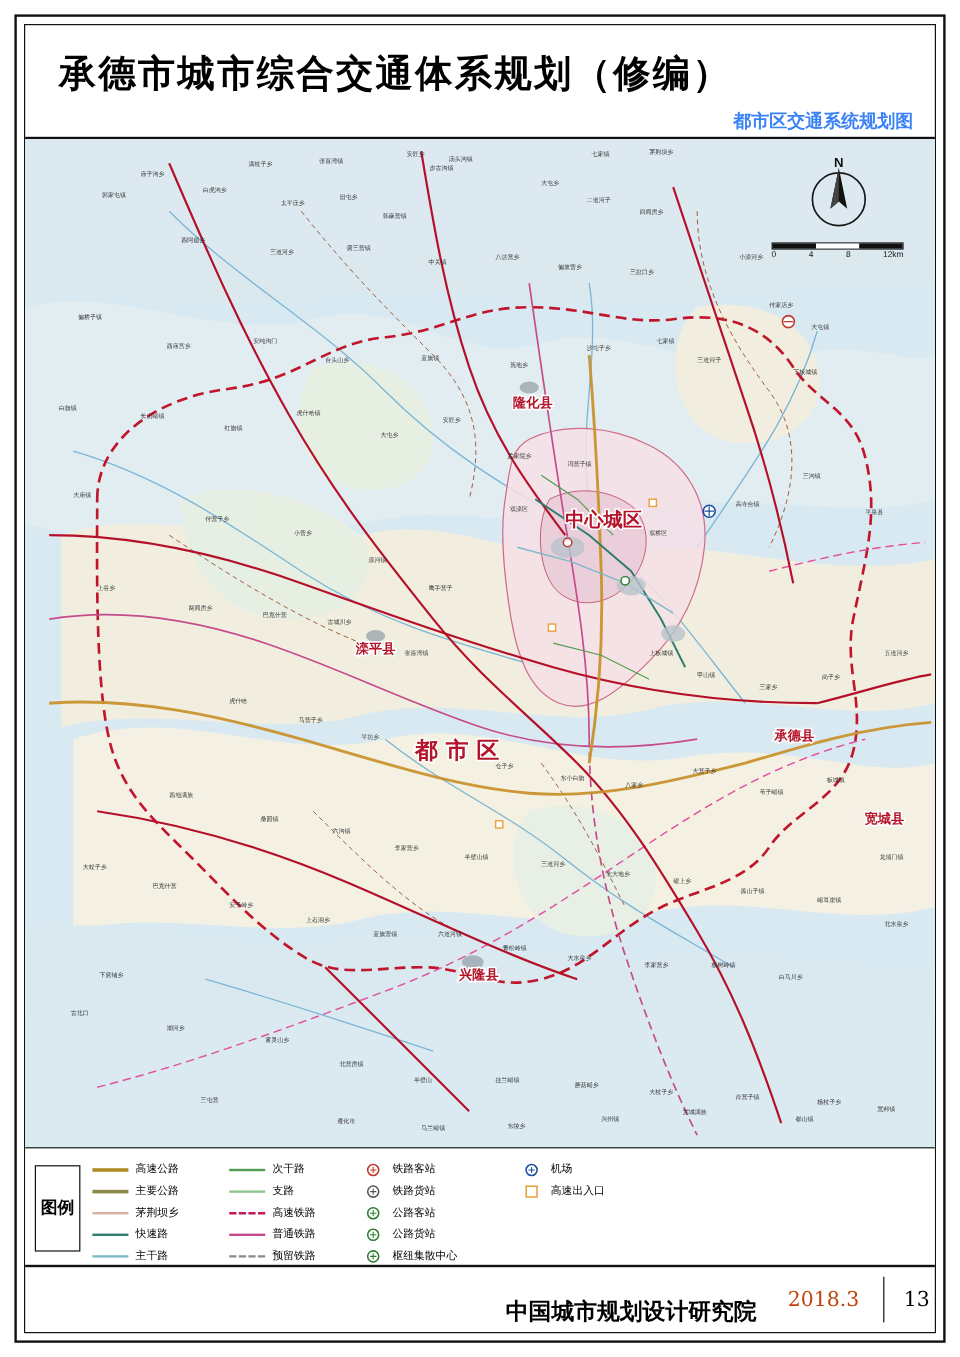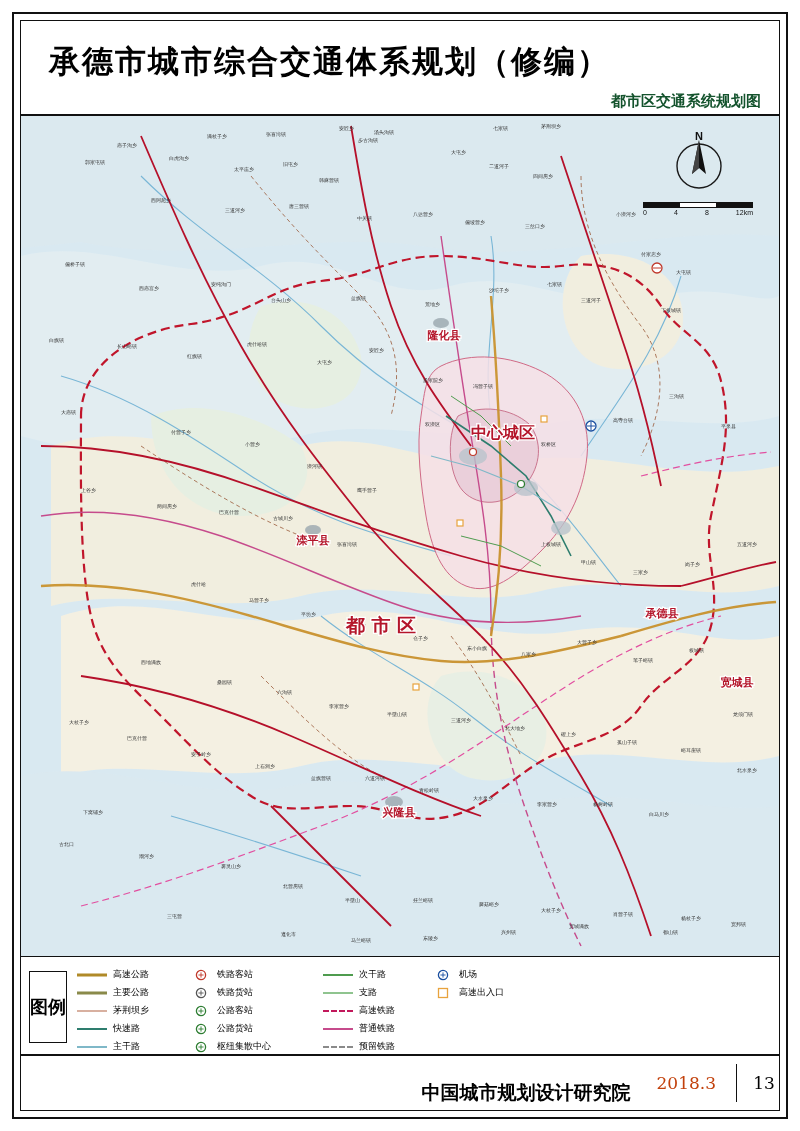--- a/index.html
+++ b/index.html
@@ -4,37 +4,37 @@
 <style>
   html,body{margin:0;padding:0;background:#fff;}
   body{width:800px;height:1131px;font-family:"Liberation Sans","DejaVu Sans",sans-serif;}
   .sheet{position:relative;width:800px;height:1131px;background:#fff;box-sizing:border-box;}
   .outer-frame{position:absolute;left:12px;top:12px;width:776px;height:1107px;border:2px solid #111;box-sizing:border-box;}
   .inner-frame{position:absolute;left:20px;top:20px;width:760px;height:1091px;border:1px solid #111;box-sizing:border-box;}
 
   
   .title-block{position:absolute;left:21px;top:21px;width:758px;height:95px;border-bottom:2px solid #111;box-sizing:border-box;}
   .main-title{position:absolute;left:28px;top:20px;font-family:"DejaVu Serif","Liberation Serif",serif;font-size:31px;font-weight:bold;letter-spacing:2px;color:#000;}
-  .sub-title{position:absolute;right:18px;bottom:3px;font-family:"DejaVu Serif","Liberation Serif",serif;font-size:15px;font-weight:bold;color:#14532d;}
+  .sub-title{position:absolute;right:18px;bottom:3px;font-family:"DejaVu Serif","Liberation Serif",serif;font-size:15px;font-weight:bold;color:#3b82f6;}
 
   
   .map-wrap{position:absolute;left:21px;top:116px;width:758px;height:840px;overflow:hidden;background:#dcebf2;}
   .map-svg{display:block;width:758px;height:840px;}
 
   
   .compass{position:absolute;right:48px;top:14px;width:64px;height:86px;}
   .compass .n-label{position:absolute;left:50%;top:0;transform:translateX(-50%);font-size:11px;font-weight:bold;color:#111;}
   .scale-bar{position:absolute;right:26px;top:86px;width:110px;font-size:7px;color:#111;text-align:center;}
   .scale-bar .bar{display:flex;height:4px;border:0.6px solid #111;}
   .scale-bar .bar div{flex:1;}
   .scale-bar .ticks{display:flex;justify-content:space-between;margin-top:1px;}
 
   
   .legend{position:absolute;left:21px;top:956px;width:758px;height:100px;border-top:1px solid #111;border-bottom:2px solid #111;box-sizing:border-box;background:#fff;}
-  .legend-label-box{position:absolute;left:8px;top:14px;width:36px;height:70px;border:1px solid #111;display:flex;align-items:center;justify-content:center;font-size:18px;font-weight:bold;color:#000;}
+  .legend-label-box{position:absolute;left:8px;top:14px;width:36px;height:70px;border:1px solid #111;display:flex;align-items:center;justify-content:center;font-size:14px;font-weight:bold;color:#000;}
   .legend-cols{position:absolute;left:56px;top:10px;right:6px;display:flex;gap:2px;}
   .legend-col{display:flex;flex-direction:column;gap:3px;}
   .legend-col.c1{width:112px;}
   .legend-col.c2{width:108px;}
   .legend-col.c3{width:130px;}
   .legend-col.c4{width:132px;}
   .legend-item{display:flex;align-items:center;height:15px;font-size:9px;color:#000;white-space:nowrap;}
   .legend-item .swatch{width:30px;height:12px;margin-right:6px;flex:none;position:relative;}
   .legend-item .sym{width:20px;height:14px;margin-right:6px;flex:none;display:flex;align-items:center;justify-content:center;}
   .line-sample{position:absolute;left:0;right:0;top:50%;transform:translateY(-50%);}
@@ -338,20 +338,52 @@
             </span>
             <span>快速路</span>
           </div>
           <div class="legend-item">
             <span class="swatch">
               <span class="line-sample" style="border-top: 2.5px solid rgb(127, 184, 200);"></span>
             </span>
             <span>主干路</span>
           </div>
         </div>
+        <div class="legend-col c2">
+          <div class="legend-item">
+            <span class="swatch">
+              <span class="line-sample" style="border-top: 2.5px solid rgb(79, 156, 79);"></span>
+            </span>
+            <span>次干路</span>
+          </div>
+          <div class="legend-item">
+            <span class="swatch">
+              <span class="line-sample" style="border-top: 2px solid rgb(143, 196, 143);"></span>
+            </span>
+            <span>支路</span>
+          </div>
+          <div class="legend-item">
+            <span class="swatch">
+              <span class="line-sample" style="border-top: 2px dashed rgb(194, 24, 91);"></span>
+            </span>
+            <span>高速铁路</span>
+          </div>
+          <div class="legend-item">
+            <span class="swatch">
+              <span class="line-sample" style="border-top: 2px solid rgb(198, 75, 140);"></span>
+            </span>
+            <span>普通铁路</span>
+          </div>
+          <div class="legend-item">
+            <span class="swatch">
+              <span class="line-sample" style="border-top: 2px dashed rgb(138, 138, 138);"></span>
+            </span>
+            <span>预留铁路</span>
+          </div>
+        </div>
         <div class="legend-col c3">
           <div class="legend-item">
             <span class="sym">
               <svg width="14" height="14" viewBox="0 0 14 14">
                 <circle cx="7" cy="7" r="4.6" fill="#fff" stroke="#c0392b" stroke-width="1.3"></circle>
                 <path d="M4.4,7 L9.6,7 M7,4.4 L7,9.6" stroke="#c0392b" stroke-width="0.9"></path>
               </svg>
             </span>
             <span>铁路客站</span>
           </div>
@@ -383,52 +415,20 @@
             <span>公路货站</span>
           </div>
           <div class="legend-item">
             <span class="sym">
               <svg width="14" height="14" viewBox="0 0 14 14">
                 <circle cx="7" cy="7" r="4.6" fill="#fff" stroke="#2e7d32" stroke-width="1.3"></circle>
                 <path d="M4.4,7 L9.6,7 M7,4.4 L7,9.6" stroke="#2e7d32" stroke-width="0.9"></path>
               </svg>
             </span>
             <span>枢纽集散中心</span>
-          </div>
-        </div>
-        <div class="legend-col c2">
-          <div class="legend-item">
-            <span class="swatch">
-              <span class="line-sample" style="border-top: 2.5px solid rgb(79, 156, 79);"></span>
-            </span>
-            <span>次干路</span>
-          </div>
-          <div class="legend-item">
-            <span class="swatch">
-              <span class="line-sample" style="border-top: 2px solid rgb(143, 196, 143);"></span>
-            </span>
-            <span>支路</span>
-          </div>
-          <div class="legend-item">
-            <span class="swatch">
-              <span class="line-sample" style="border-top: 2px dashed rgb(194, 24, 91);"></span>
-            </span>
-            <span>高速铁路</span>
-          </div>
-          <div class="legend-item">
-            <span class="swatch">
-              <span class="line-sample" style="border-top: 2px solid rgb(198, 75, 140);"></span>
-            </span>
-            <span>普通铁路</span>
-          </div>
-          <div class="legend-item">
-            <span class="swatch">
-              <span class="line-sample" style="border-top: 2px dashed rgb(138, 138, 138);"></span>
-            </span>
-            <span>预留铁路</span>
           </div>
         </div>
         <div class="legend-col c4">
           <div class="legend-item">
             <span class="sym">
               <svg width="14" height="14" viewBox="0 0 14 14">
                 <circle cx="7" cy="7" r="4.6" fill="#fff" stroke="#1a4fa0" stroke-width="1.3"></circle>
                 <path d="M4.4,7 L9.6,7 M7,4.4 L7,9.6" stroke="#1a4fa0" stroke-width="0.9"></path>
               </svg>
             </span>

